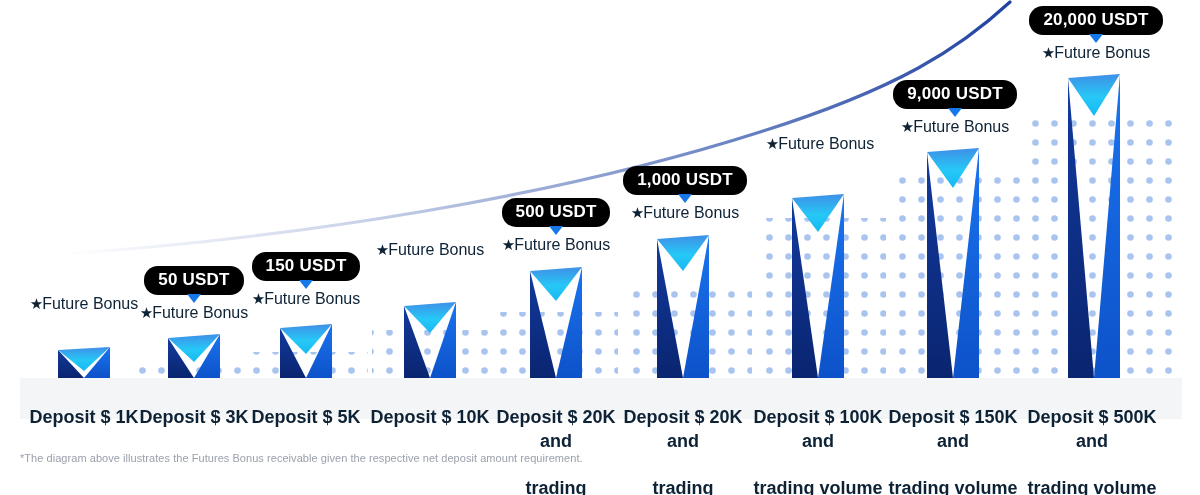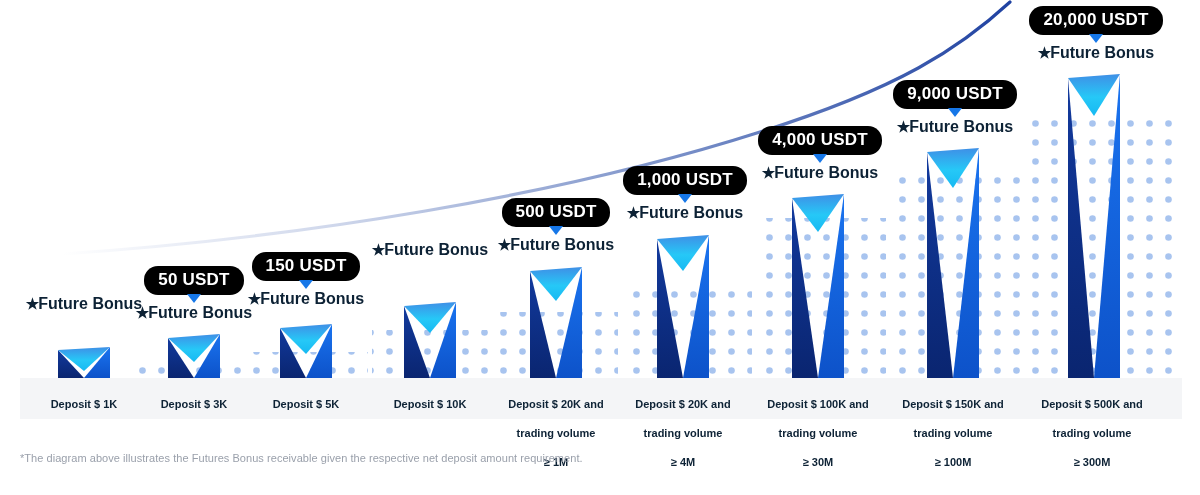--- a/index.html
+++ b/index.html
@@ -40,37 +40,37 @@
     position:absolute;
     left:50%;margin-left:-7px;bottom:-8px;
     width:0;height:0;
     border-left:7px solid transparent;
     border-right:7px solid transparent;
     border-top:9px solid #1677e8;
   }
   .sub{
     margin-top:9px;
     font-size:16px;
-    font-weight:bold;
+    font-weight:normal;
     color:#0d2235;
     line-height:1.1;
   }
   .sub .star{font-size:15px;letter-spacing:-1px;}
 
   
   #labelstrip{
     position:absolute;
     left:20px;top:378px;width:1162px;height:41px;
     background:#f4f5f7;
   }
   .axlabel{
     position:absolute;
     top:382px;
     text-align:center;
-    font-size:11px;
+    font-size:18px;
     font-weight:bold;
     color:#0d2235;
     line-height:1.32;
     white-space:pre-line;
   }
 
   
   #footnote{
     position:absolute;
     left:20px;top:452px;
@@ -350,21 +350,20 @@
     <div class="pill"><span>500 USDT</span></div>
     <div class="sub"><span class="star">★</span><span>Future Bonus</span></div>
   </div>
 
   <div class="callout" style="left:601px;top:166px;width:168px;">
     <div class="pill"><span>1,000 USDT</span></div>
     <div class="sub"><span class="star">★</span><span>Future Bonus</span></div>
   </div>
 
   <div class="callout" style="left:736px;top:126px;width:168px;">
-    <div class="pill"><span>4,000 USDT</span></div>
     <div class="sub"><span class="star">★</span><span>Future Bonus</span></div>
   </div>
 
   <div class="callout" style="left:871px;top:80px;width:168px;">
     <div class="pill"><span>9,000 USDT</span></div>
     <div class="sub"><span class="star">★</span><span>Future Bonus</span></div>
   </div>
 
   <div class="callout" style="left:1008px;top:6px;width:176px;">
     <div class="pill"><span>20,000 USDT</span></div>

